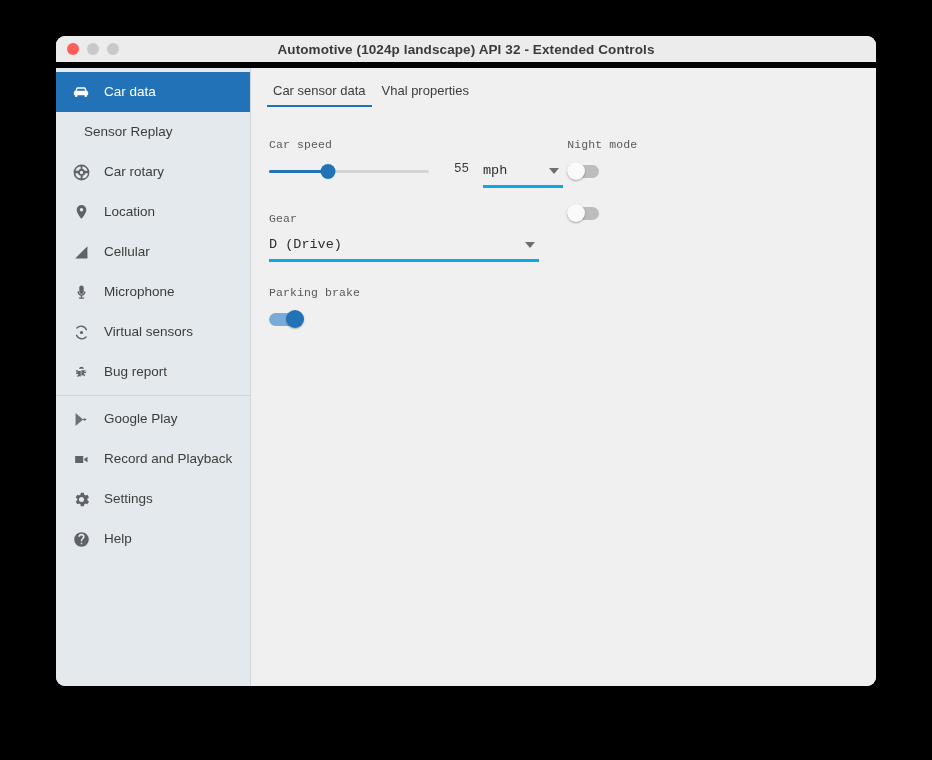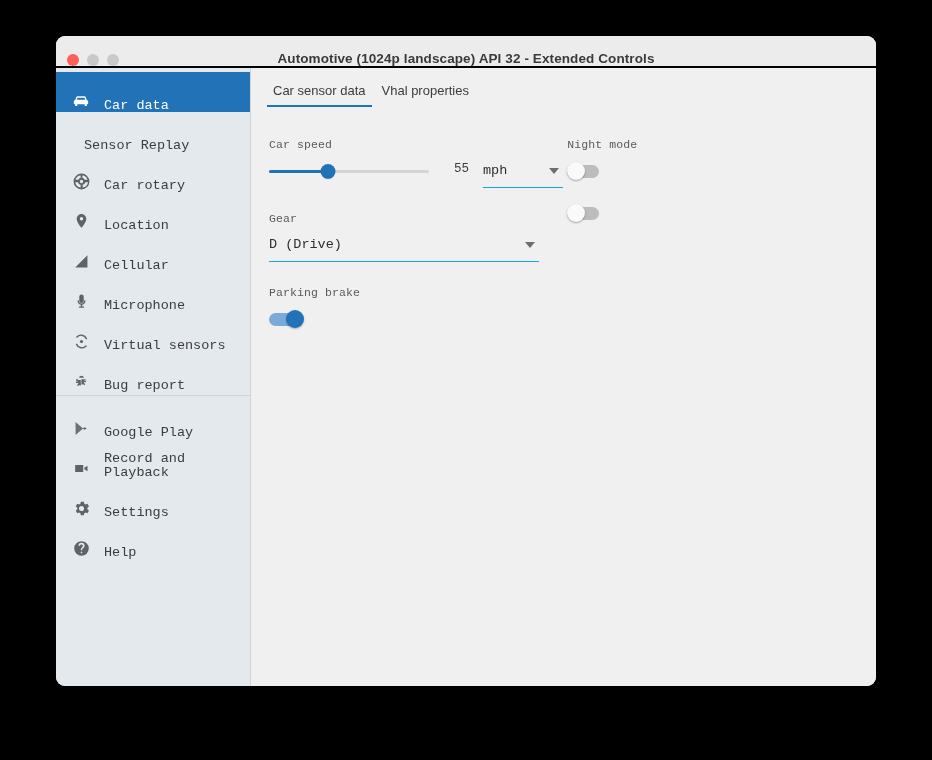--- a/index.html
+++ b/index.html
@@ -18,23 +18,23 @@
     background: #f0f0f0;
     border-radius: 9px;
     overflow: hidden;
   }
 
   
   #titlebar {
     position: relative;
     height: 32px;
     background: #ececec;
-    border-bottom: 2px solid #000000;
+    border-bottom: 6px solid #000000;
     display: flex;
-    align-items: flex-end;
+    align-items: center;
   }
   #traffic { display: flex; gap: 8px; padding-left: 11px; }
   .light { width: 12px; height: 12px; border-radius: 50%; }
   .light.close { background: #ff5f57; }
   .light.min   { background: #c9c9c9; }
   .light.max   { background: #c9c9c9; }
   #title {
     position: absolute;
     left: 0; right: 0;
     text-align: center;
@@ -52,26 +52,25 @@
   #sidebar {
     width: 195px;
     background: #e4e9ed;
     border-right: 1px solid #cfd4d8;
     padding-top: 4px;
     flex: none;
   }
   .nav-item {
     height: 40px;
     display: flex;
-    align-items: flex-end;
+    align-items: center;
     padding-left: 14px;
     font-size: 13.5px;
     color: #3c3c3c;
     cursor: default;
-    font-family: Liberation Mono, monospace;
   }
   .nav-item.selected { background: #2272b8; color: #ffffff; }
   .nav-item.noicon { padding-left: 28px; }
   .nav-ico {
     width: 22px; height: 22px;
     margin-right: 12px;
     flex: none;
     display: flex; align-items: center; justify-content: center;
   }
   .nav-ico svg { display: block; }
@@ -148,21 +147,21 @@
     font-size: 12.5px;
     color: #3c3c3c;
     width: 34px;
     text-align: right;
     margin-left: 6px;
   }
 
   
   .combo {
     position: relative;
-    border-bottom: 1px solid #0ea5e9;
+    border-bottom: 3px solid #0ea5e9;
     height: 26px;
     display: flex;
     align-items: flex-start;
     cursor: default;
   }
   .combo-value {
     font-size: 13.5px;
     color: #2e2e2e;
     line-height: 18px;
   }

